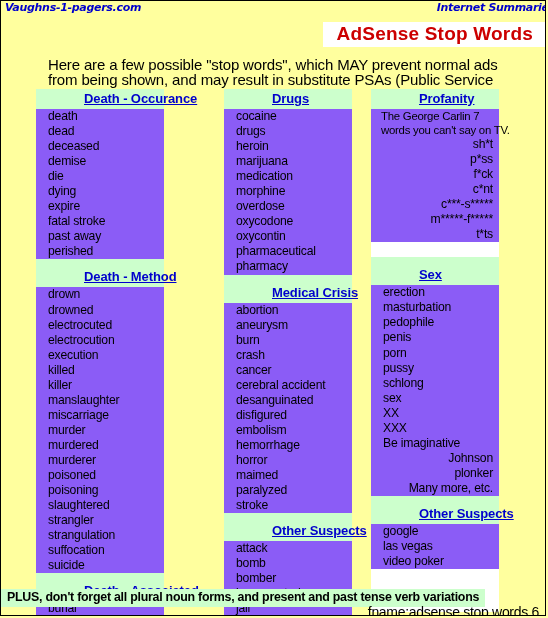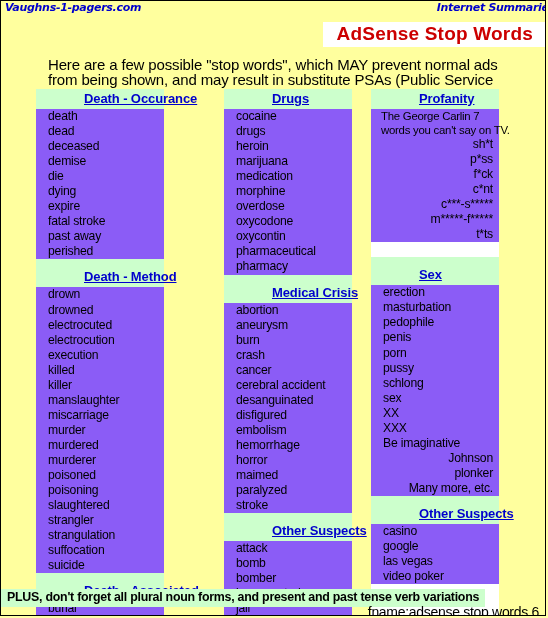--- a/index.html
+++ b/index.html
@@ -352,21 +352,20 @@
           <div class="word right">plonker</div>
           <div class="word right">Many more, etc.</div>
         </div>
       </div>
 
       <div class="section">
         <div class="sec-head with-gap">
           <span class="sec-title">Other Suspects</span>
         </div>
         <div class="sec-body">
-          <div class="word">casino</div>
           <div class="word">google</div>
           <div class="word">las vegas</div>
           <div class="word">video poker</div>
         </div>
         <div class="filler" style="height:43px;"></div>
 
       </div>
 
     </div>
 

